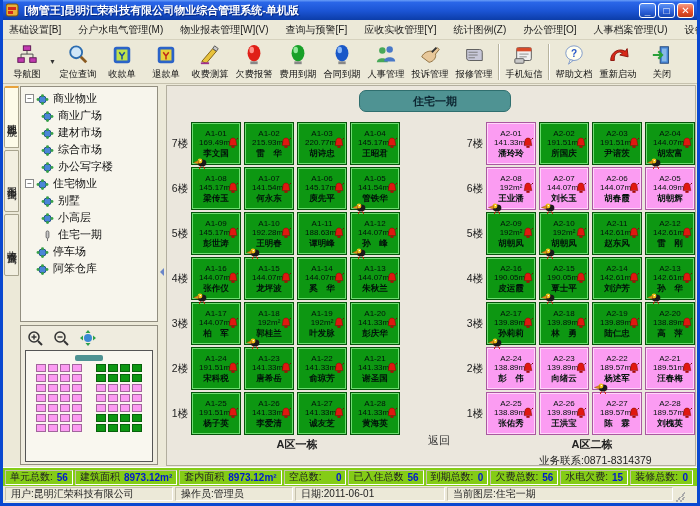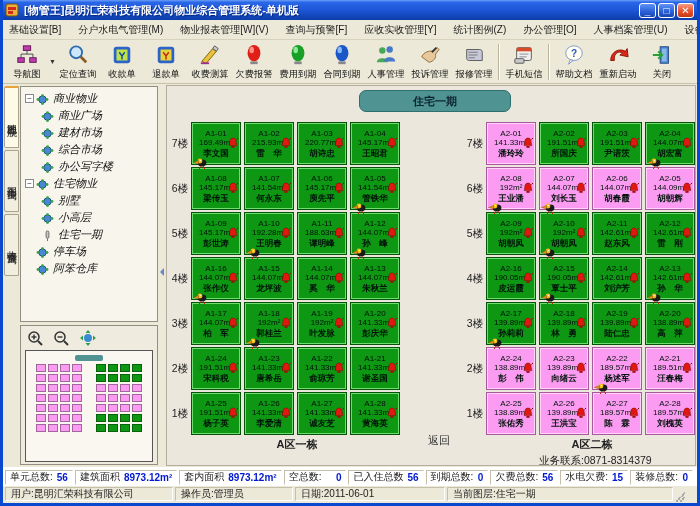--- a/index.html
+++ b/index.html
@@ -37,21 +37,21 @@
   .side-tab span{writing-mode:vertical-rl;font-size:10px;color:#222;letter-spacing:1px;}
   .side-tab.active{background:#fdfbe8;border-top:2px solid #e8a33c;}
   .sidebar{width:139px;flex:0 0 139px;display:flex;flex-direction:column;padding:2px 1px 2px 0;}
   .tree-panel{flex:1;background:#f7f5ec;border:1px solid #928e80;overflow:hidden;padding:3px 0 0 4px;}
   .tree-row{display:flex;align-items:center;height:17px;cursor:pointer;white-space:nowrap;}
   .tree-row .expander{width:9px;height:9px;border:1px solid #8a8a8a;background:#fff;font-size:8px;
     line-height:7px;text-align:center;color:#333;margin-right:2px;flex:0 0 9px;}
   .tree-row .spacer{width:11px;flex:0 0 11px;}
   .tree-row.lvl1{padding-left:16px;}
   .tree-row .node-ic{width:14px;height:13px;margin-right:3px;flex:0 0 14px;}
-  .tree-row .t-label{font-size:11px;color:#111;font-style:italic;}
+  .tree-row .t-label{font-size:11px;color:#111;}
   .minimap-panel{height:140px;flex:0 0 140px;margin-top:3px;border:1px solid #928e80;background:#efecdf;padding:2px 4px;}
   .mm-tools{display:flex;gap:8px;align-items:center;height:20px;padding-left:2px;}
   .mm-btn{width:18px;height:16px;cursor:pointer;}
   .mm-view{margin-top:2px;height:112px;background:#f9f7ef;border:1px solid #555;position:relative;padding-top:4px;}
   .mm-header{width:28px;height:6px;background:#4f9393;border-radius:2px;margin:0 auto 3px auto;}
   .mm-grids{display:flex;justify-content:space-between;padding:0 10px;}
   .mm-grid{display:grid;grid-template-columns:repeat(4,10px);grid-auto-rows:8px;gap:2px;}
   .mm-cell{width:10px;height:8px;border:1px solid rgba(0,0,0,.35);}
   .splitter{width:7px;flex:0 0 7px;position:relative;background:#ece9d8;cursor:col-resize;}
   .splitter .arr{position:absolute;top:48%;left:1px;width:0;height:0;border-top:4px solid transparent;
@@ -75,21 +75,21 @@
   .unit.pink{background:#fb9cf2;border:1px solid #a9589f;box-shadow:inset 0 0 0 1px #ffd6fa;}
   .unit .bell{position:absolute;right:2px;top:14px;width:10px;height:12px;}
   .unit .bird{position:absolute;left:1px;bottom:-6px;width:15px;height:13px;z-index:3;}
   .building-name{margin-top:0;text-align:center;font-size:11px;color:#222;font-weight:bold;}
   .b0 .building-name{width:234px;padding-left:22px;}
   .b1 .building-name{width:234px;padding-left:22px;}
   .back-label{position:absolute;left:255px;top:346px;font-size:11px;color:#333;cursor:pointer;padding:1px 6px;}
   .contact{position:absolute;left:372px;top:368px;font-size:10.5px;color:#222;}
   
   .statusbar{height:19px;flex:0 0 19px;display:flex;align-items:center;border-top:1px solid #fff;
-    background:#ffffff;padding:0 2px;}
+    background:#84cc16;padding:0 2px;}
   .st-cell{display:flex;align-items:center;height:15px;border:1px solid #c4c0ac;border-right-color:#fff;
     border-bottom-color:#fff;padding:0 4px;margin-right:2px;white-space:nowrap;flex:1;justify-content:space-between;}
   .st-label{font-size:10px;color:#222;}
   .st-value{font-size:10px;font-weight:bold;color:#0018d0;margin-left:4px;}
   .footer{height:17px;flex:0 0 17px;display:flex;align-items:center;background:#ece9d8;padding:0 12px 1px 2px;}
   .ft-cell{height:14px;border:1px solid #c4c0ac;border-right-color:#fff;border-bottom-color:#fff;
     font-size:10px;color:#222;padding:0 5px;margin-right:2px;white-space:nowrap;display:flex;align-items:center;}
   .ft-cell.c0{width:168px;}.ft-cell.c1{width:118px;}.ft-cell.c2{width:150px;}.ft-cell.c3{flex:1;}
   .grip{width:10px;height:10px;align-self:flex-end;
     background:linear-gradient(135deg,transparent 50%,#aaa 50%,#aaa 60%,transparent 60%,transparent 70%,#aaa 70%,#aaa 80%,transparent 80%);}

